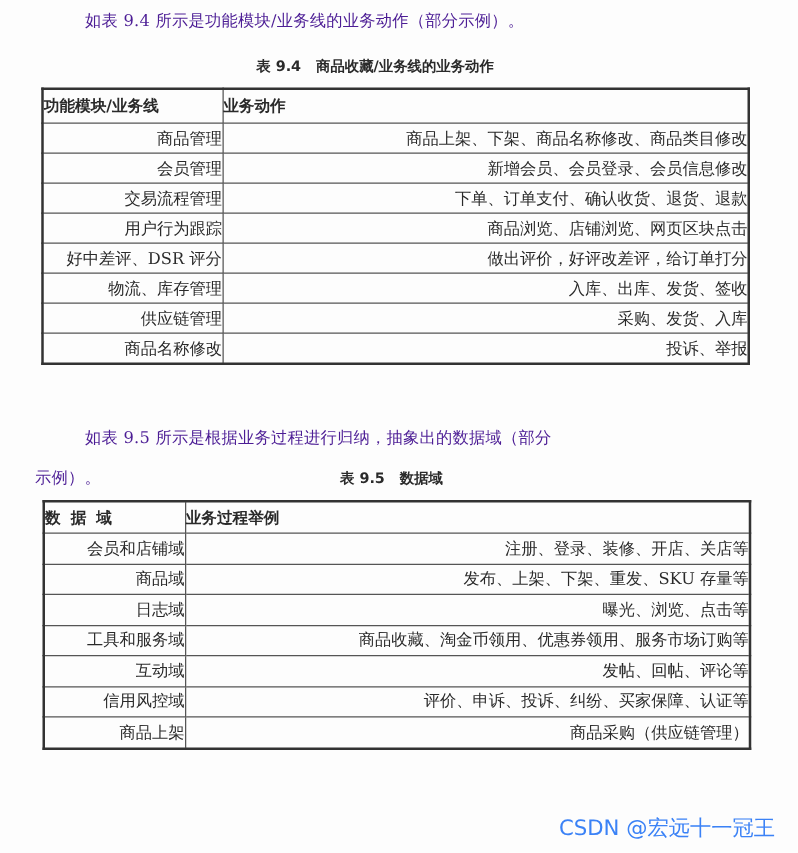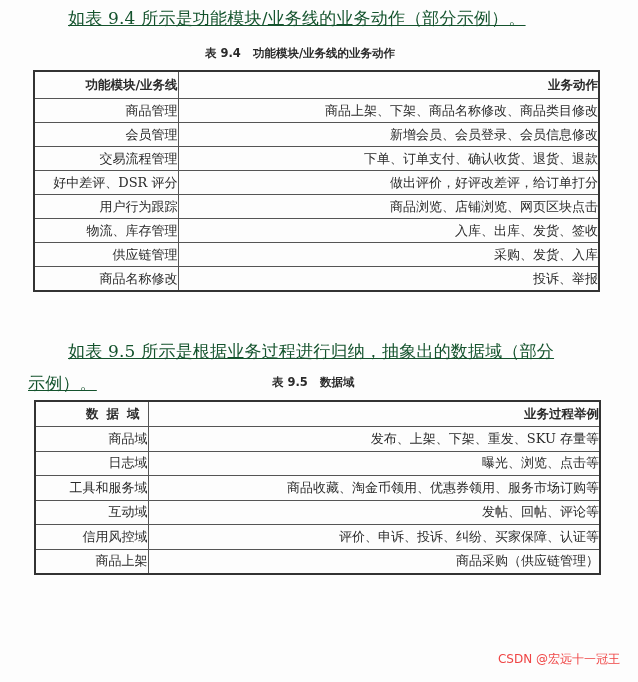--- a/index.html
+++ b/index.html
@@ -11,25 +11,24 @@
       width: 638px;
       height: 682px;
       position: relative;
       overflow: hidden;
       font-family: "DejaVu Serif", "Liberation Serif", serif;
       color: #1e1e1e;
       background: #fdfdfd;
     }
     .para {
       position: absolute;
-      font-size: 17px;
+      font-size: 13px;
       line-height: 32px;
-      color: #14532d;
+      color: #4c1d95;
       letter-spacing: 0.2px;
-      text-decoration: underline;
     }
     #para1 { left: 68px; top: 2px; white-space: nowrap; }
     #para2 { left: 68px; top: 303px; width: 530px; margin-top: 32px; }
     #para2 .line2 { display:block; margin-left: -40px; }
     .caption {
       position: absolute;
       font-family: "DejaVu Sans", "Liberation Sans", sans-serif;
       font-size: 11.5px;
       font-weight: bold;
       color: #2a2a2a;
@@ -51,51 +50,51 @@
       border: 1px solid #555;
       padding: 0 0 0 7px;
       text-align: right;
       white-space: nowrap;
       font-weight: normal;
     }
     table.doc th {
       font-family: "DejaVu Sans", "Liberation Sans", sans-serif;
       font-weight: bold;
       font-size: 12.5px;
-      text-align: right;
+      text-align: left;
       padding: 0;
     }
     #table1 { left: 33px; top: 70px; width: 567px; }
     #table1 th { height: 26px; }
     #table1 td { height: 23px; }
     #table1 col.c1 { width: 144px; }
 
     #table2 { left: 34px; top: 400px; width: 567px; }
     #table2 th { height: 24px; }
     #table2 td { height: 23.5px; }
     #table2 col.c1 { width: 113px; }
     #table2 th.spaced { letter-spacing: 8px; }
 
     .watermark {
       position: absolute;
       right: 18px;
       top: 651px;
       font-family: "DejaVu Sans", "Liberation Sans", sans-serif;
-      font-size: 12px;
-      color: #ef4444;
+      font-size: 17px;
+      color: #3b82f6;
       white-space: nowrap;
     }
   </style>
 </head>
 <body>
 
 <div class="para" id="para1">如表 9.4 所示是功能模块/业务线的业务动作（部分示例）。</div>
 
 <div class="caption" id="caption1">
-  <span class="num">表 9.4</span><span>功能模块/业务线的业务动作</span>
+  <span class="num">表 9.4</span><span>商品收藏/业务线的业务动作</span>
 </div>
 
 <table class="doc" id="table1">
   <colgroup>
       <col class="c1">
       <col class="c2">
     </colgroup>
   <thead>
     <tr>
       <th>功能模块/业务线</th>
@@ -109,26 +108,26 @@
     </tr>
     <tr>
       <td>会员管理</td>
       <td>新增会员、会员登录、会员信息修改</td>
     </tr>
     <tr>
       <td>交易流程管理</td>
       <td>下单、订单支付、确认收货、退货、退款</td>
     </tr>
     <tr>
+      <td>用户行为跟踪</td>
+      <td>商品浏览、店铺浏览、网页区块点击</td>
+    </tr>
+    <tr>
       <td>好中差评、DSR 评分</td>
       <td>做出评价，好评改差评，给订单打分</td>
-    </tr>
-    <tr>
-      <td>用户行为跟踪</td>
-      <td>商品浏览、店铺浏览、网页区块点击</td>
     </tr>
     <tr>
       <td>物流、库存管理</td>
       <td>入库、出库、发货、签收</td>
     </tr>
     <tr>
       <td>供应链管理</td>
       <td>采购、发货、入库</td>
     </tr>
     <tr>
@@ -153,20 +152,24 @@
       <col class="c2">
     </colgroup>
   <thead>
     <tr>
       <th class="spaced">数据域</th>
       <th>业务过程举例</th>
     </tr>
   </thead>
   <tbody>
     <tr>
+      <td>会员和店铺域</td>
+      <td>注册、登录、装修、开店、关店等</td>
+    </tr>
+    <tr>
       <td>商品域</td>
       <td>发布、上架、下架、重发、SKU 存量等</td>
     </tr>
     <tr>
       <td>日志域</td>
       <td>曝光、浏览、点击等</td>
     </tr>
     <tr>
       <td>工具和服务域</td>
       <td>商品收藏、淘金币领用、优惠券领用、服务市场订购等</td>

